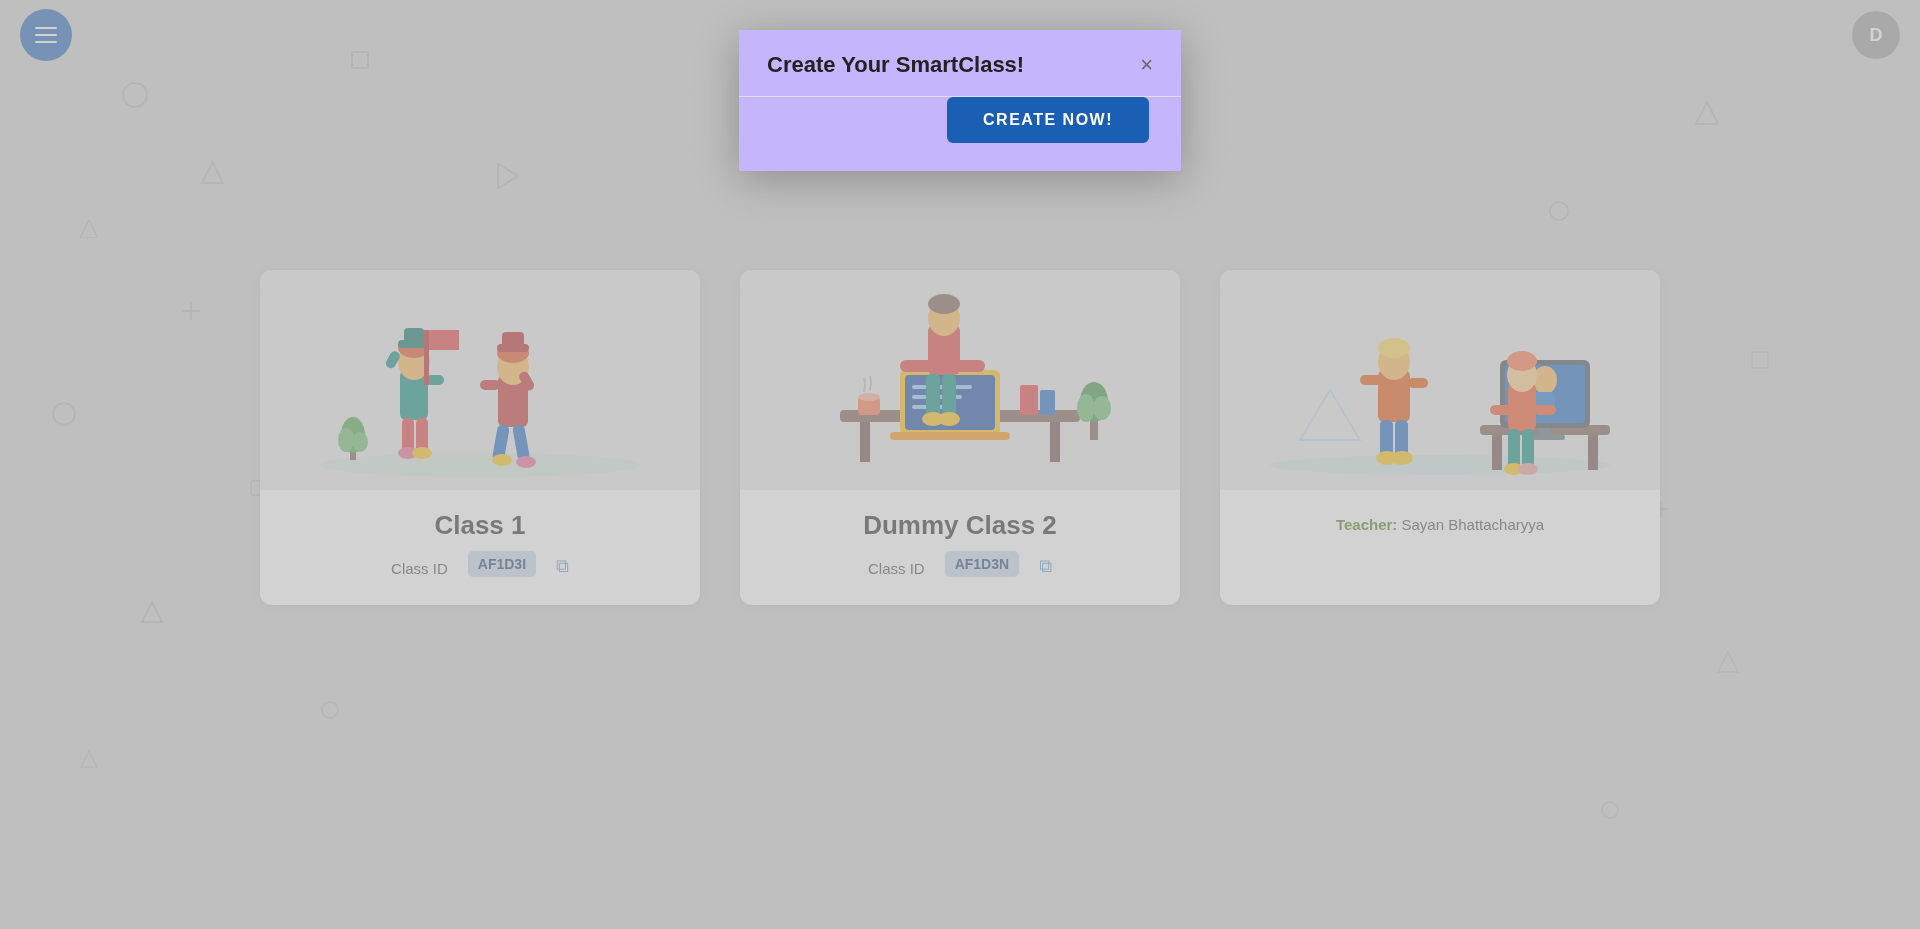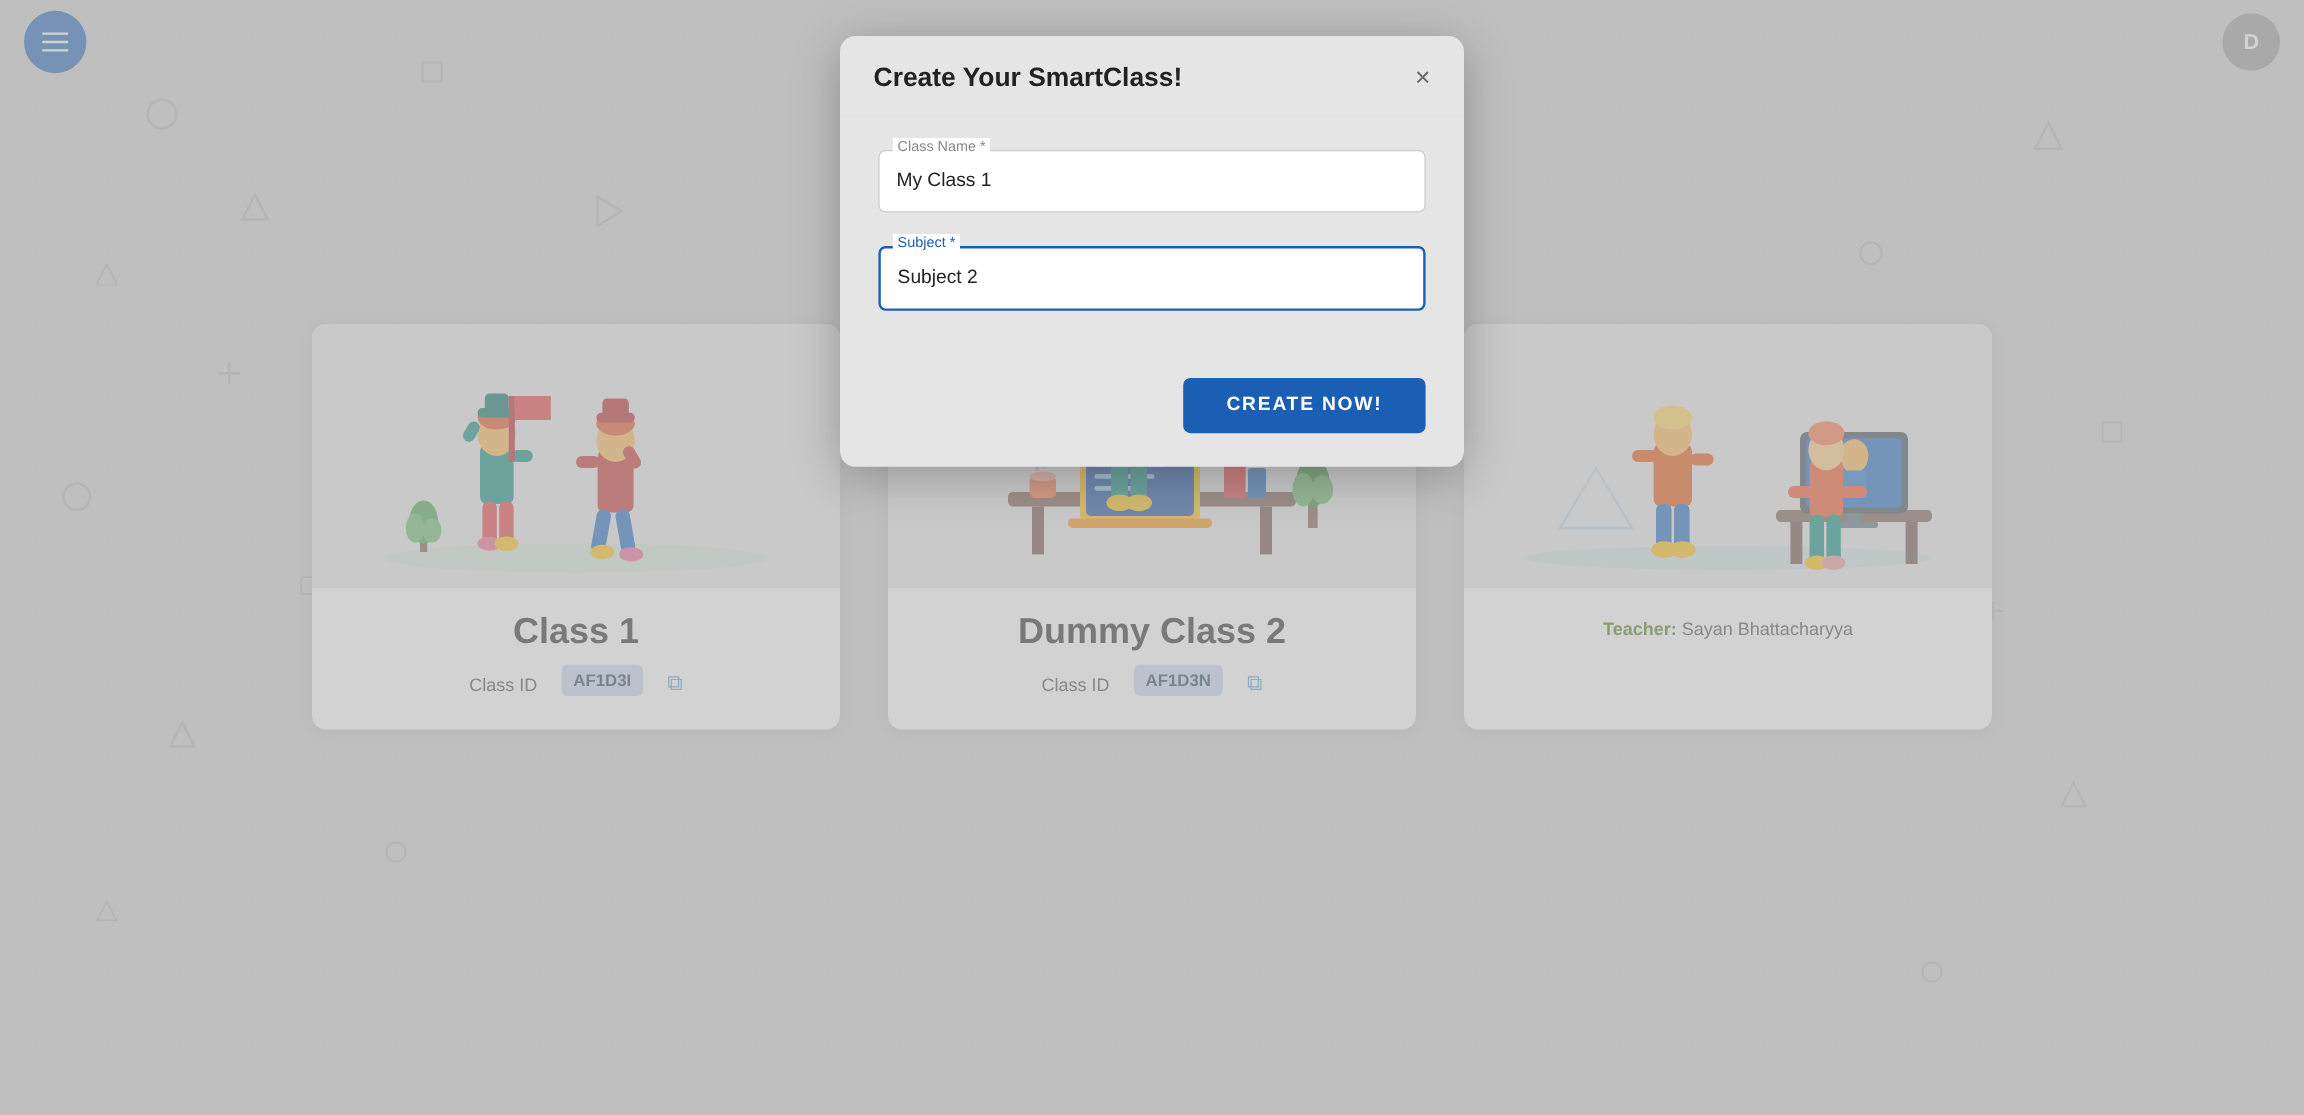--- a/index.html
+++ b/index.html
@@ -111,21 +111,21 @@
       justify-content: center;
       overflow: hidden;
     }
 
     .card-body {
       padding: 20px 24px 28px;
       text-align: center;
     }
 
     .card-title {
-      font-size: 30px;
+      font-size: 26px;
       font-weight: 700;
       color: #222;
       margin-bottom: 10px;
     }
 
     .card-id-row {
       display: flex;
       align-items: flex-end;
       justify-content: center;
       gap: 20px;
@@ -165,23 +165,23 @@
       inset: 0;
       background: rgba(180, 180, 180, 0.6);
       display: flex;
       align-items: flex-start;
       justify-content: center;
       padding-top: 30px;
       z-index: 100;
     }
 
     .modal {
-      background: #e5e5e5;
-      border-radius: 13px;
-      width: 520px;
+      background: #c4b5fd;
+      border-radius: 0;
+      width: 442px;
       box-shadow: 0 8px 40px rgba(0,0,0,0.25);
       overflow: hidden;
     }
 
     .modal-header {
       padding: 22px 28px 0;
       display: flex;
       align-items: center;
       justify-content: space-between;
       border-bottom: 1px solid #e0e0e0;
@@ -528,27 +528,17 @@
     </div>
   </div>
 </div>
 
 <div class="modal-overlay">
   <div class="modal">
     <div class="modal-header">
       <span class="modal-title">Create Your SmartClass!</span>
       <button class="modal-close">×</button>
     </div>
-    <div class="modal-body">
-      <div class="field-group">
-        <label>Class Name *</label>
-        <input type="text" class="" value="My Class 1" style="">
-      </div>
-      <div class="field-group">
-        <label class="active">Subject *</label>
-        <input type="text" class="focused" value="Subject 2" style="">
-      </div>
-    </div>
     <div class="modal-footer">
       <button class="create-btn">CREATE NOW!</button>
     </div>
   </div>
 </div>
 
 </body></html>

